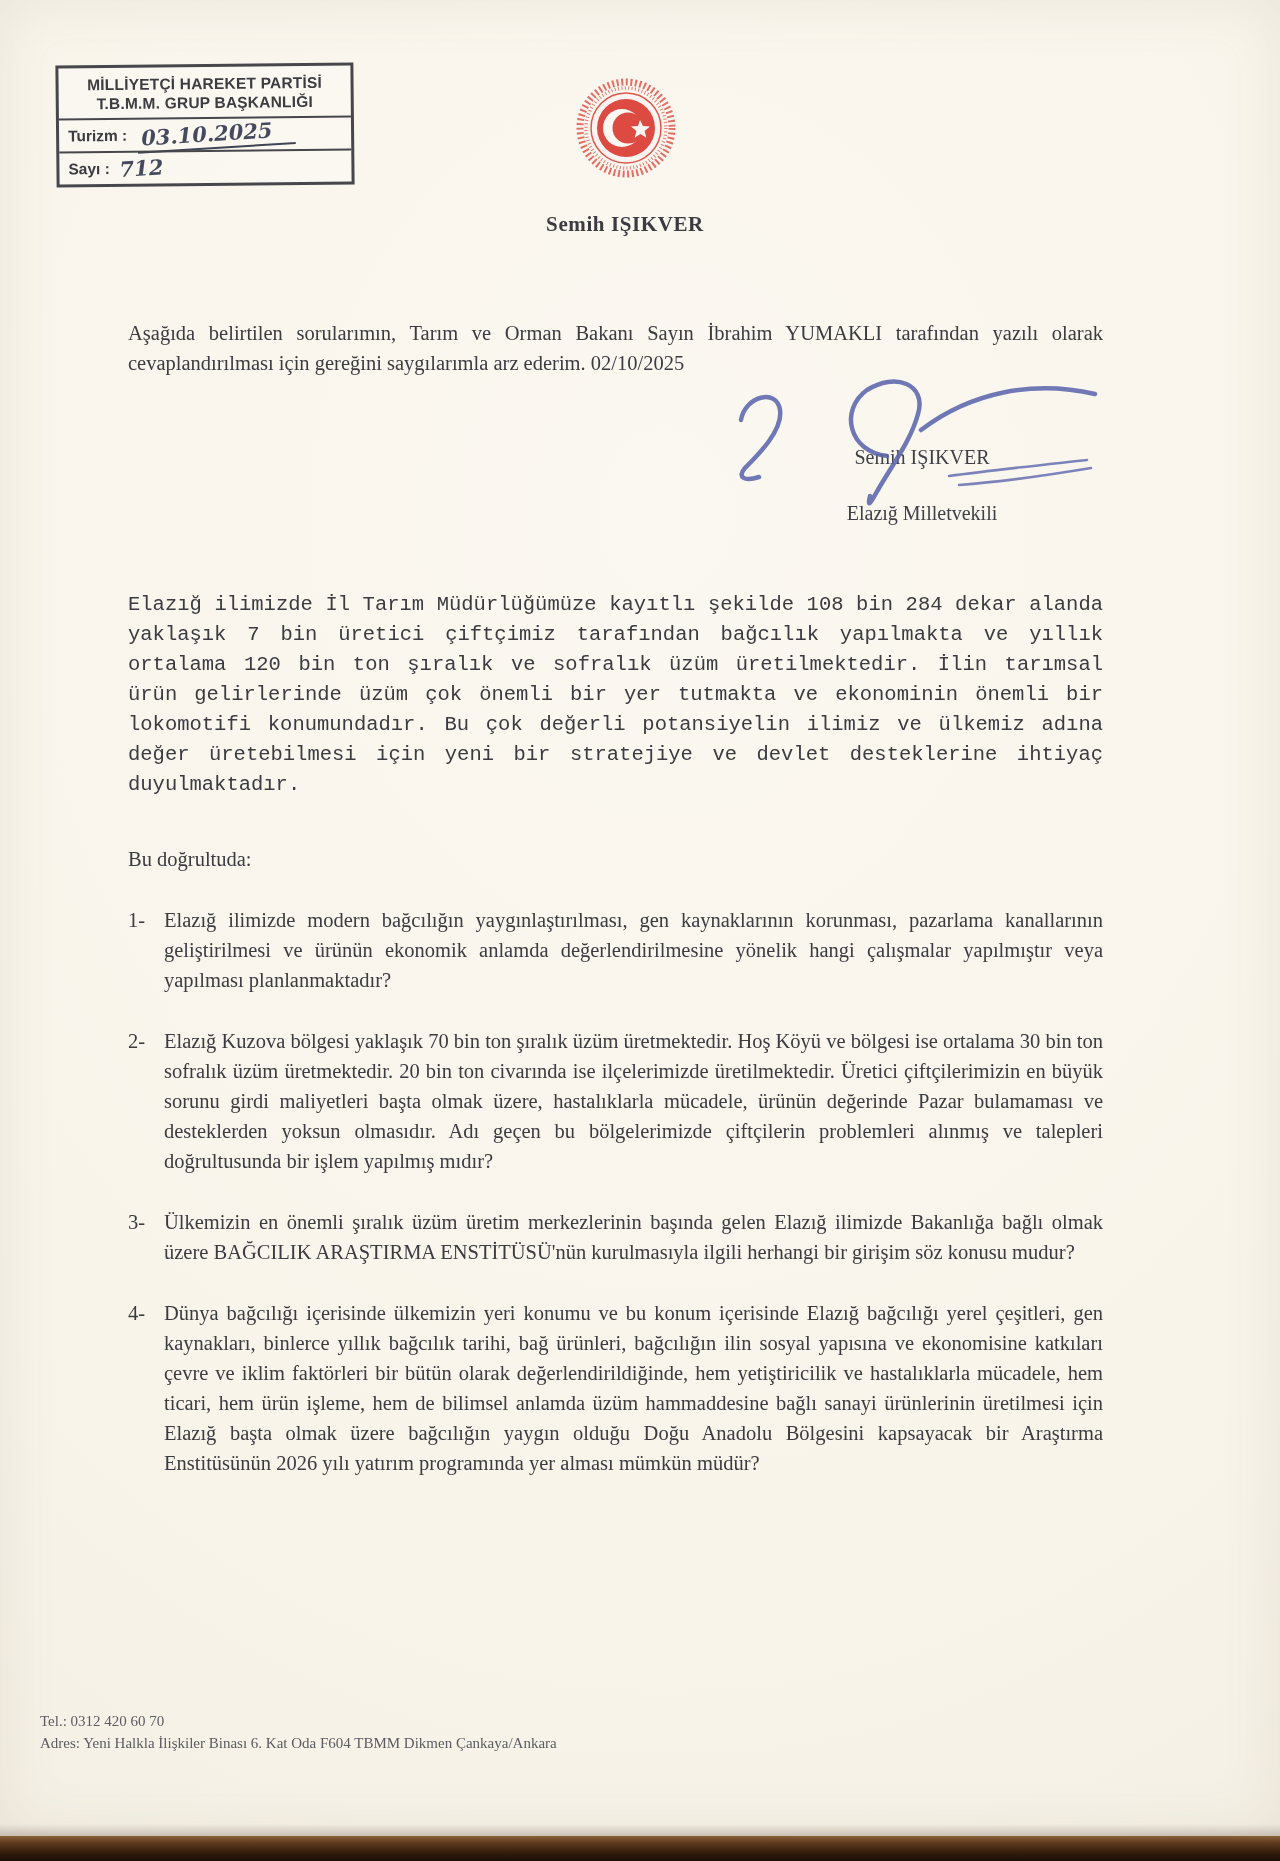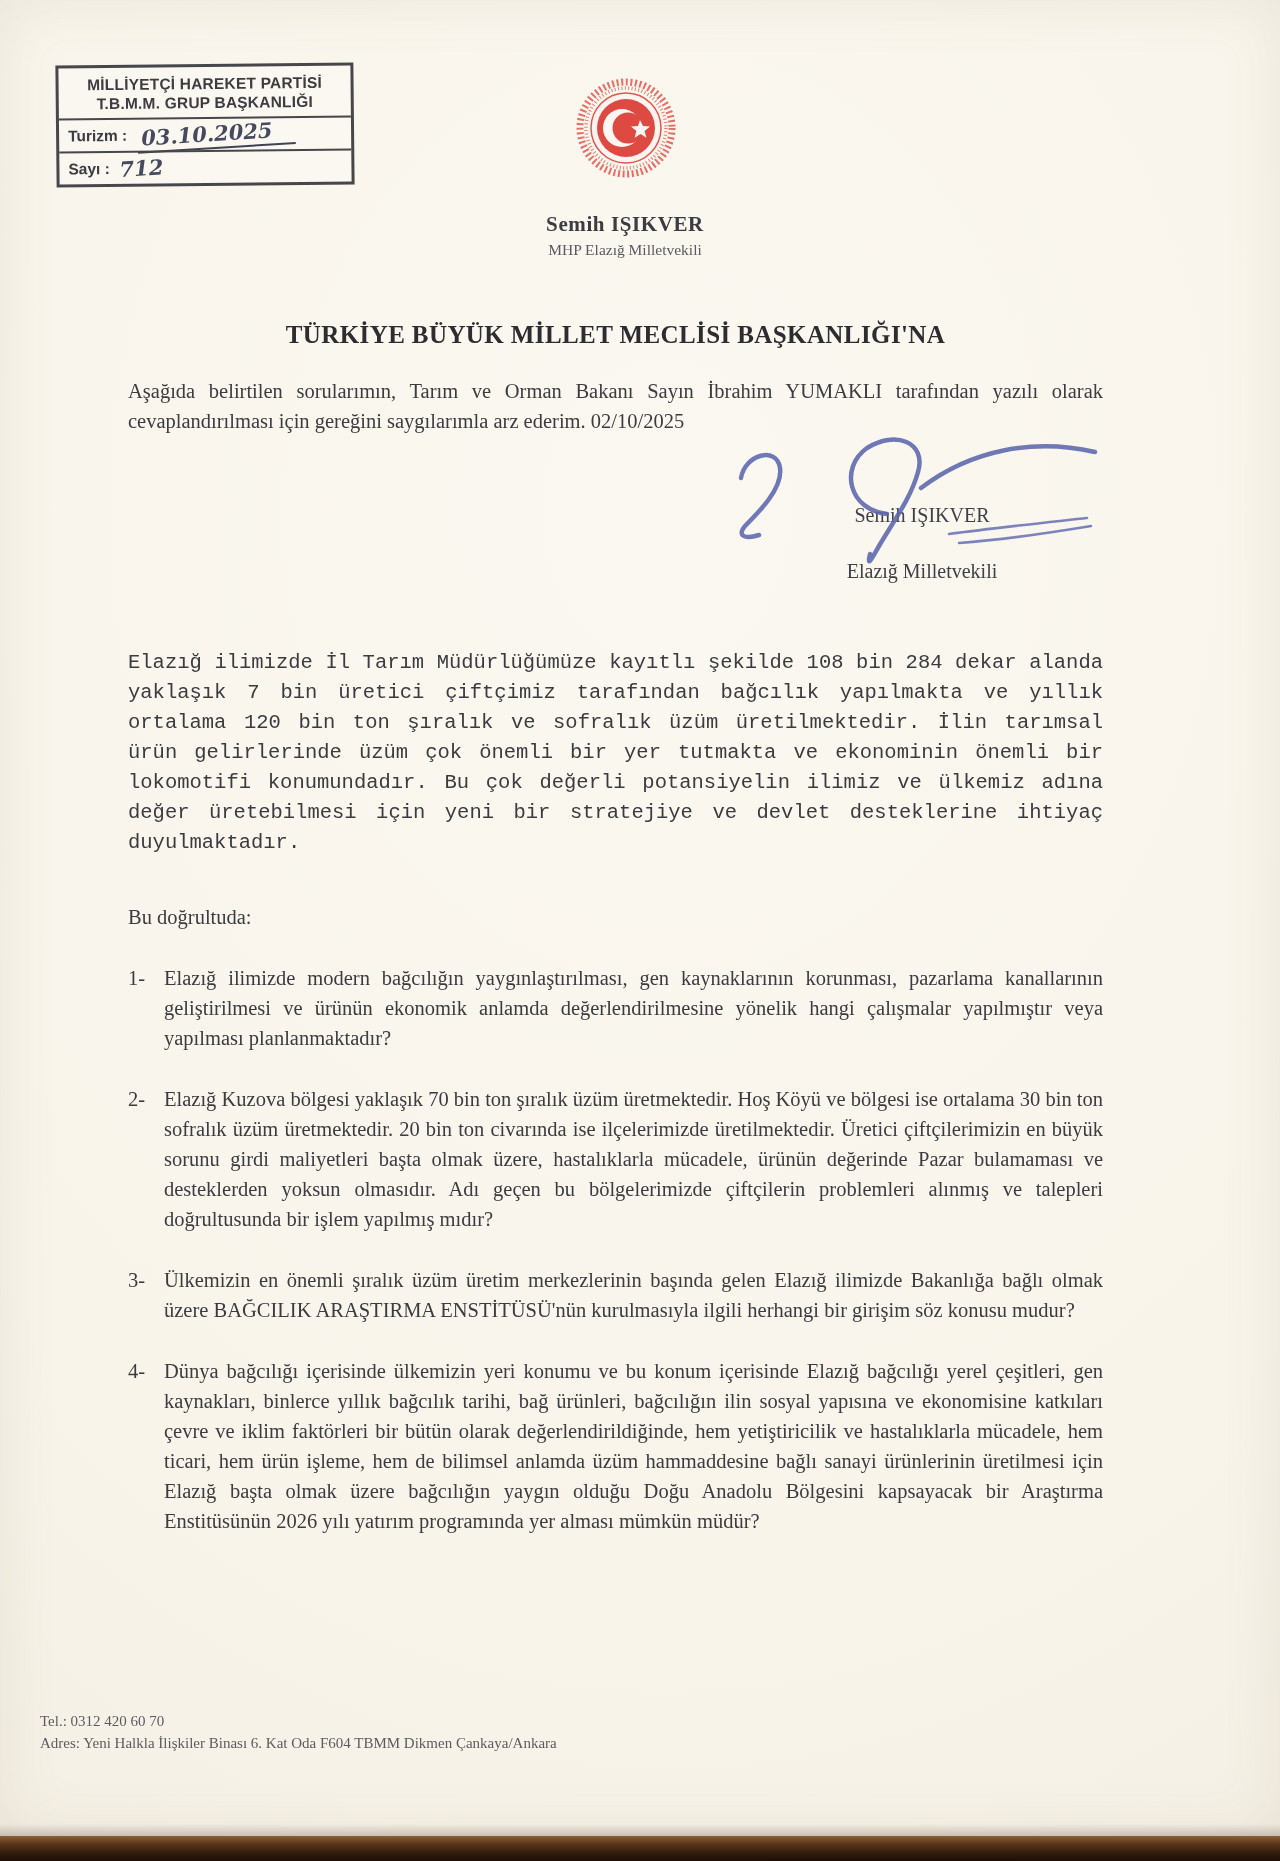--- a/index.html
+++ b/index.html
@@ -105,25 +105,23 @@
     <circle cx="50" cy="50" r="40" fill="none" stroke="#e0564c" stroke-width="3.5" stroke-dasharray="1 2.4" opacity=".75"></circle>
     <circle cx="50" cy="50" r="35" fill="#fdf4f1" stroke="#e0564c" stroke-width="1.5"></circle>
     <circle cx="50" cy="50" r="29" fill="#dd4a42"></circle>
     <circle cx="46" cy="50" r="19" fill="#fdf6f3"></circle>
     <circle cx="52" cy="50" r="15.5" fill="#dd4a42"></circle>
     <polygon fill="#fdf6f3" points="64,42 67,48 74,48.6 68.6,53 70.4,59.8 64.5,56 58.6,59.8 60.4,53 55,48.6 62,48"></polygon>
   </svg>
 
   <div class="letterhead">
     <div class="lh-name">Semih IŞIKVER</div>
-    <div class="lh-role">MHP Elazığ Milletvekili</div>
   </div>
 
   <div class="letter">
-    <div class="addressee">TÜRKİYE BÜYÜK MİLLET MECLİSİ BAŞKANLIĞI'NA</div>
 
     <p class="para intro">Aşağıda belirtilen sorularımın, Tarım ve Orman Bakanı Sayın İbrahim YUMAKLI tarafından yazılı olarak cevaplandırılması için gereğini saygılarımla arz ederim. 02/10/2025</p>
 
     <div class="sig-block">
       <svg class="sig-script" width="440" height="180" viewBox="0 0 440 180">
         <g fill="none" stroke="#5c67ae" stroke-width="4.5" stroke-linecap="round" opacity=".88">
           <path d="M 54,56 C 58,32 90,24 93,46 C 96,66 72,90 58,104 C 50,113 57,118 72,113"></path>
           <path d="M 200,92 C 162,88 152,46 180,26 C 208,8 240,20 231,50 C 224,76 206,100 192,124 C 184,138 180,146 183,132"></path>
           <path d="M 234,66 C 284,28 346,16 408,30"></path>
         </g>

